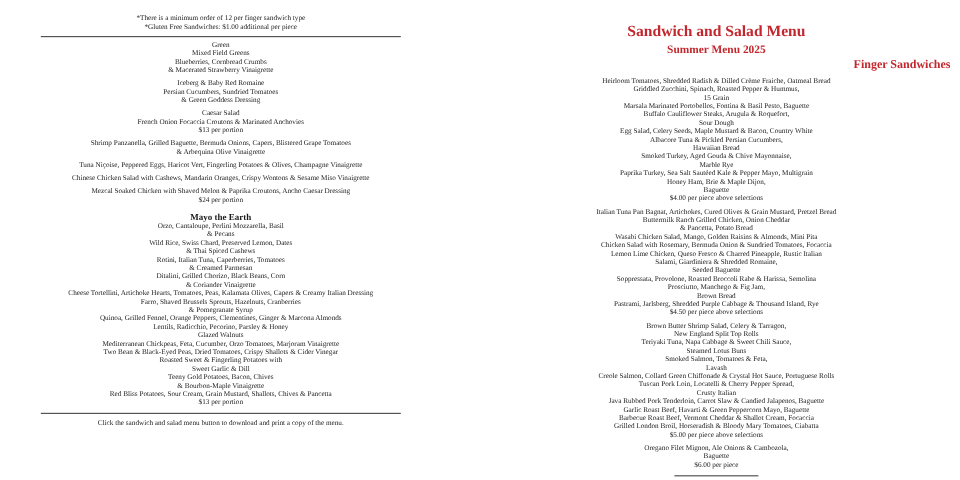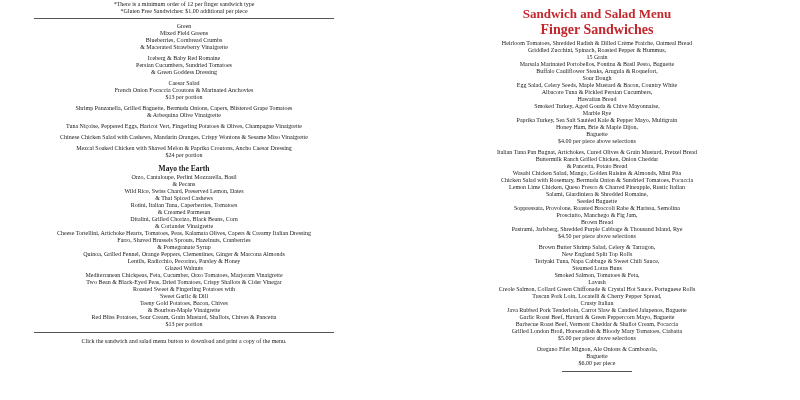--- a/index.html
+++ b/index.html
@@ -4,36 +4,36 @@
 <style>
   html, body { margin: 0; padding: 0; }
   body {
     width: 800px; height: 400px;
     background: #ffffff;
     overflow: hidden;
     position: relative;
     font-family: "Liberation Serif", serif;
     color: #1a1a1a;
   }
-  .page { position: absolute; top: 0; text-align: center; }
+  .page { position: absolute; top: 12px; text-align: center; }
   #left-page  { left: 28px;  width: 312px; padding-top: 1px; }
   #right-page { left: 402px; width: 390px; padding-top: 5px; }
 
   .footnote { font-size: 6px; line-height: 6.5px; white-space: nowrap; }
   .line     { font-size: 6px; line-height: 7px;  white-space: nowrap; }
   .price    { font-size: 6px; line-height: 7px;  white-space: nowrap; }
   .title    { font-size: 7.5px; line-height: 11px; font-weight: bold; white-space: nowrap; }
   .gap      { height: 4px; }
   .rule       { border-top: 1px solid #555; margin: 4px 6px; }
   .rule-short { border-top: 1px solid #555; width: 70px; margin: 4px auto 0; }
   .footer-note { font-size: 6px; line-height: 9px; white-space: nowrap; }
 
   .page-title      { color: var(--accent, #c2272d); font-size: 13px;  line-height: 17px; font-weight: bold; margin-bottom: 2px; white-space: nowrap; }
   .subtitle        { color: var(--accent, #c2272d); font-size: 9.5px; line-height: 13px; font-weight: bold; white-space: nowrap; }
-  .section-heading { color: var(--accent, #c2272d); font-size: 14px;   line-height: 12px; font-weight: bold; margin-bottom: 4px; white-space: nowrap; }
+  .section-heading { color: var(--accent, #c2272d); font-size: 10px;   line-height: 12px; font-weight: bold; margin-bottom: 4px; white-space: nowrap; text-align: right; }
 </style>
 </head>
 <body>
 
 <div class="page" id="left-page">
     <div class="footnote">*There is a minimum order of 12 per finger sandwich type</div>
     <div class="footnote">*Gluten Free Sandwiches: $1.00 additional per piece</div>
     <div class="rule"></div>
     <div class="line">Green</div>
     <div class="line">Mixed Field Greens</div>
@@ -80,20 +80,21 @@
     <div class="line">Teeny Gold Potatoes, Bacon, Chives</div>
     <div class="line">&amp; Bourbon-Maple Vinaigrette</div>
     <div class="line">Red Bliss Potatoes, Sour Cream, Grain Mustard, Shallots, Chives &amp; Pancetta</div>
     <div class="price">$13 per portion</div>
     <div class="rule"></div>
     <div class="footer-note">Click the sandwich and salad menu button to download and print a copy of the menu.</div>
   </div>
 
 <div class="page" id="right-page">
     <div class="page-title">Sandwich and Salad Menu</div>
+    <div class="subtitle">Summer Menu 2025</div>
     <div class="section-heading">Finger Sandwiches</div>
     <div class="line">Heirloom Tomatoes, Shredded Radish &amp; Dilled Crème Fraiche, Oatmeal Bread</div>
     <div class="line">Griddled Zucchini, Spinach, Roasted Pepper &amp; Hummus,</div>
     <div class="line">15 Grain</div>
     <div class="line">Marsala Marinated Portobellos, Fontina &amp; Basil Pesto, Baguette</div>
     <div class="line">Buffalo Cauliflower Steaks, Arugula &amp; Roquefort,</div>
     <div class="line">Sour Dough</div>
     <div class="line">Egg Salad, Celery Seeds, Maple Mustard &amp; Bacon, Country White</div>
     <div class="line">Albacore Tuna &amp; Pickled Persian Cucumbers,</div>
     <div class="line">Hawaiian Bread</div>

